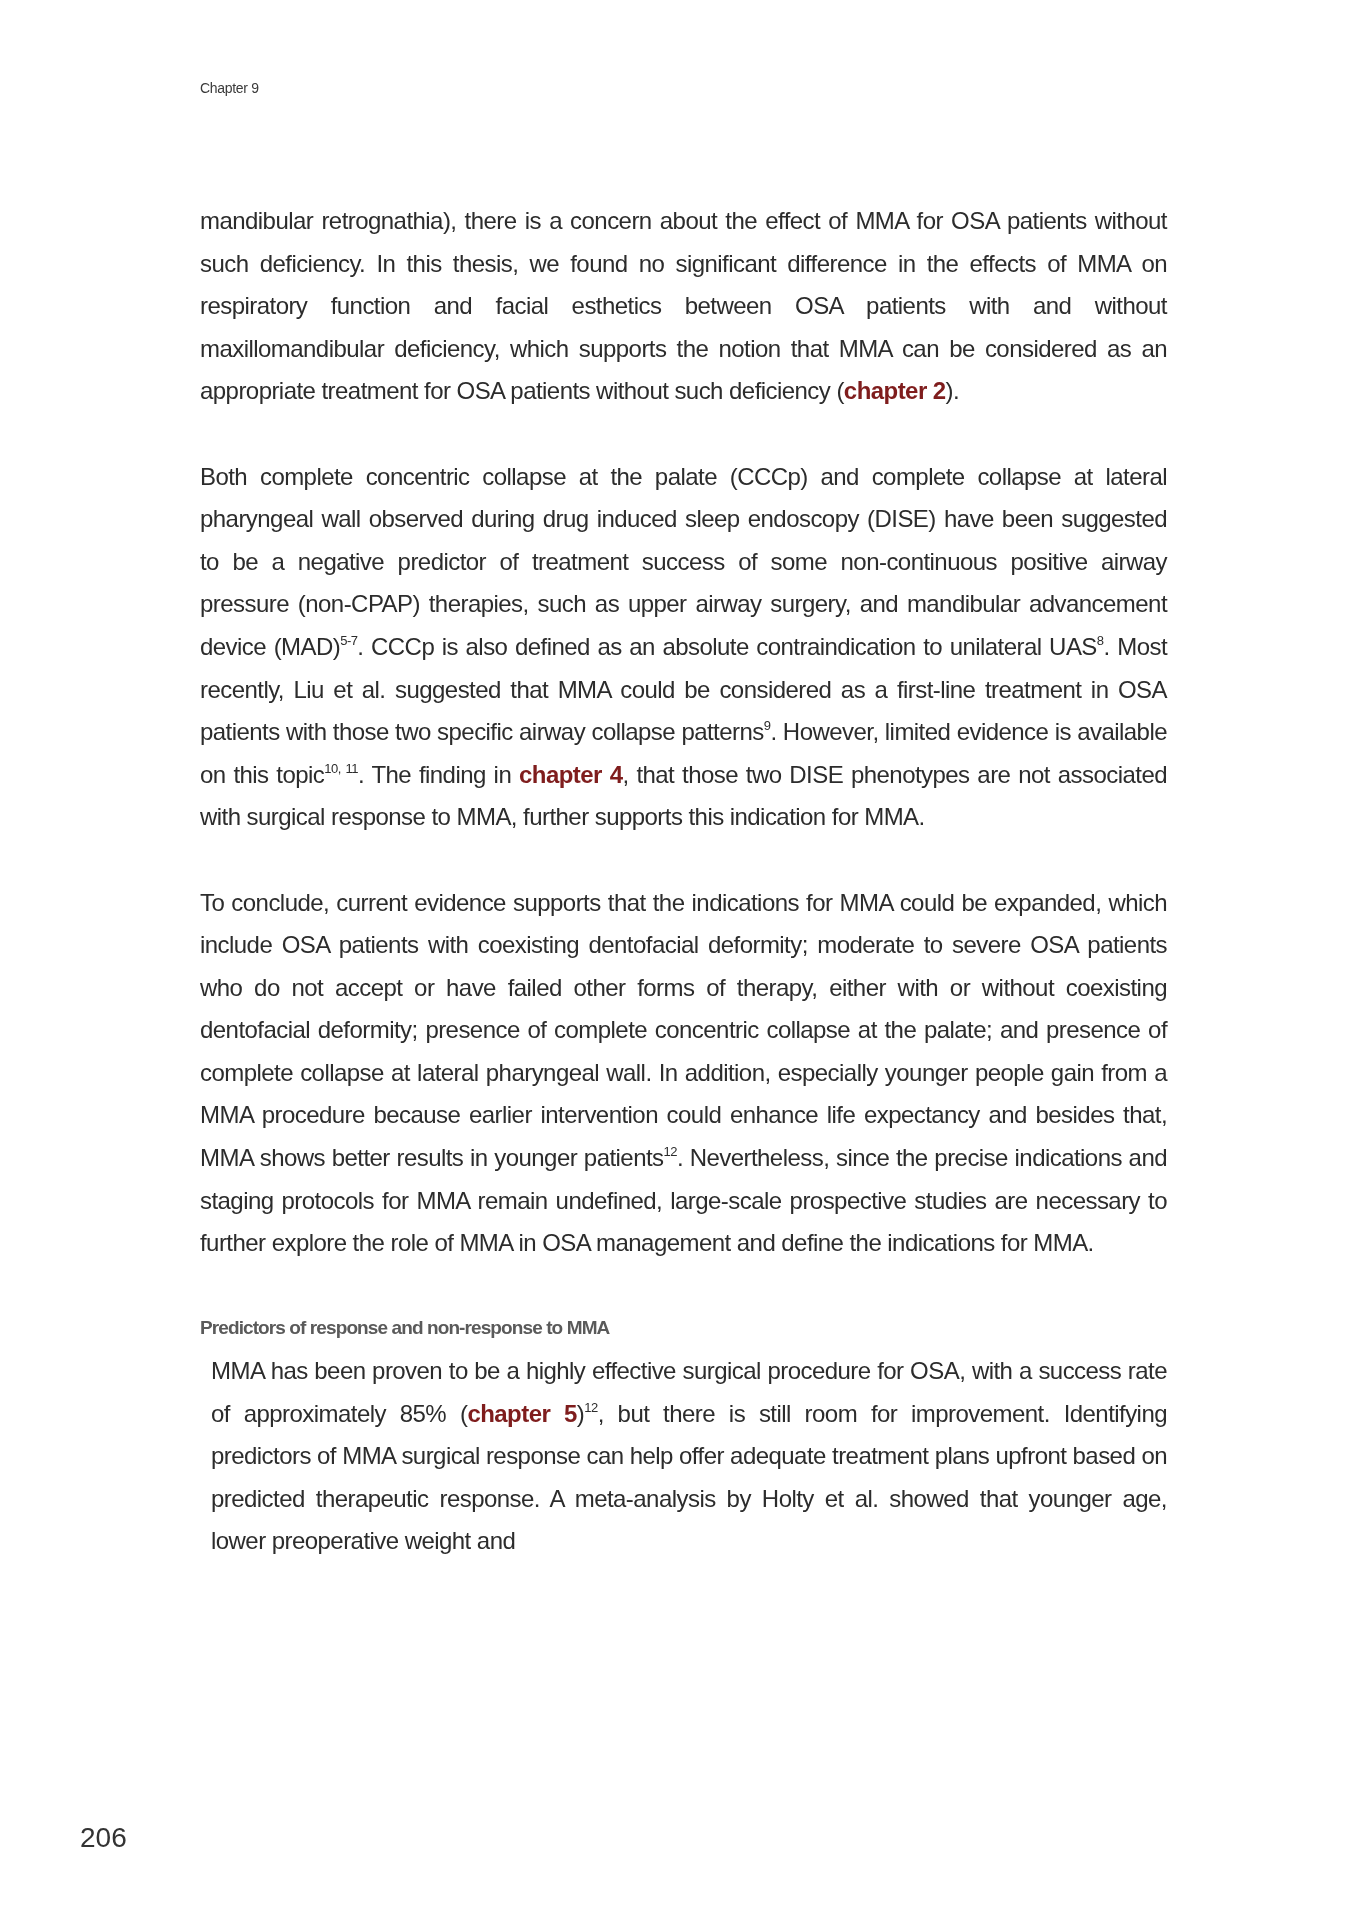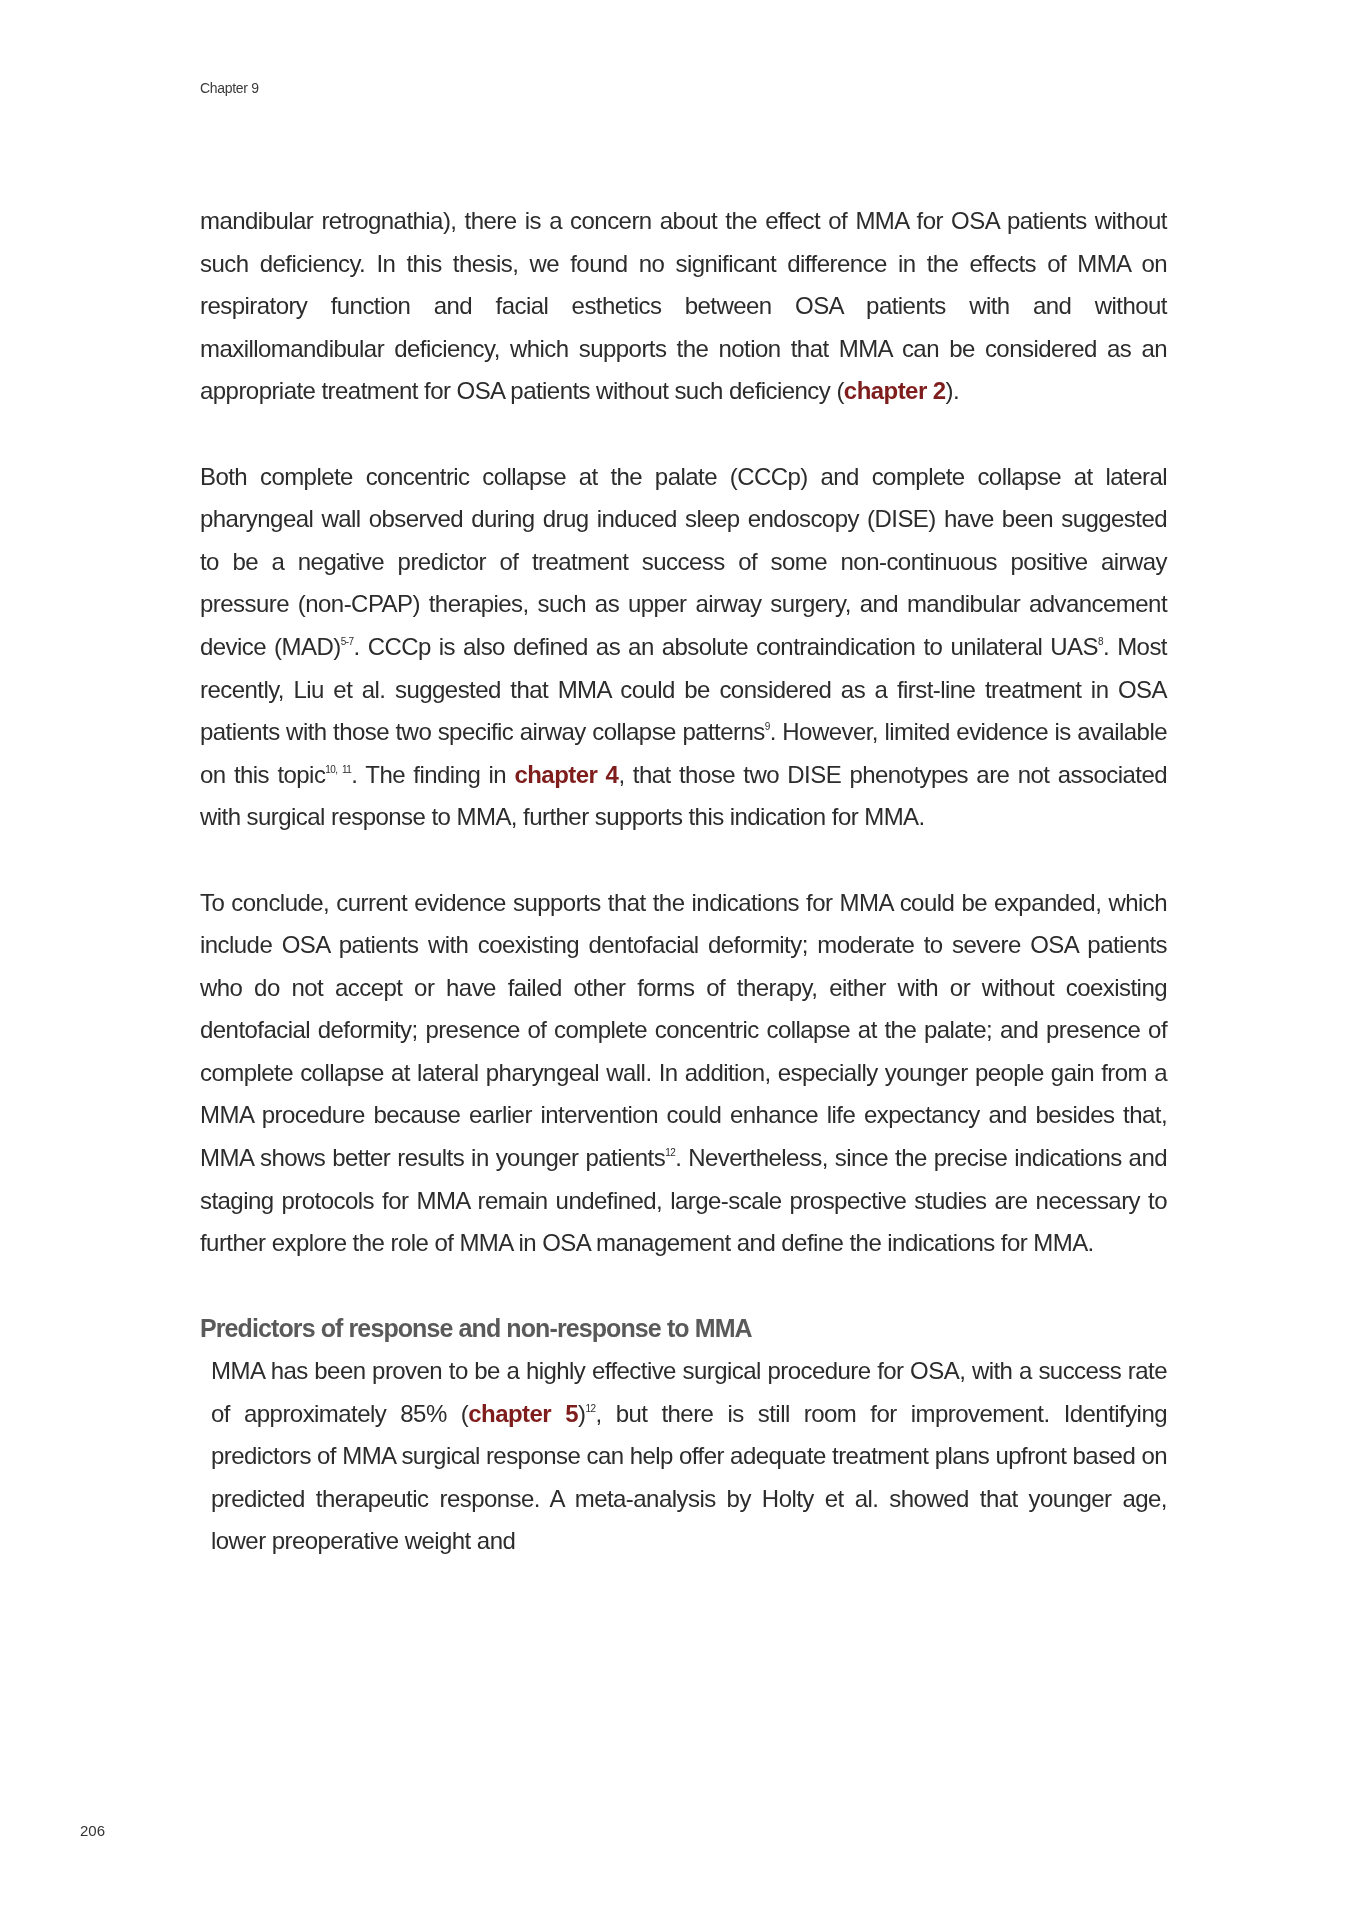--- a/index.html
+++ b/index.html
@@ -4,34 +4,34 @@
 <style>
   html, body { margin: 0; padding: 0; background: #ffffff; }
   body { width: 1358px; height: 1920px; position: relative; overflow: hidden; color: #2b2b2b; }
   .running-head {
     position: absolute; left: 200px; top: 80px;
     font-family: "Liberation Sans", sans-serif; font-size: 14px; color: #3a3a3a;
     letter-spacing: -0.3px;
   }
   .page-number {
     position: absolute; left: 80px; top: 1822px;
-    font-family: "Liberation Sans", sans-serif; font-size: 15px; color: #333;
+    font-family: "Liberation Sans", sans-serif; font-size: 28px; color: #333;
   }
   .text-block {
     position: absolute; left: 200px; top: 200px; width: 967px;
     font-family: "Liberation Sans", sans-serif; font-size: 24px; line-height: 42.6px;
     color: #2c2c2c; letter-spacing: -0.55px; word-spacing: 0px;
   }
   .para { margin: 0 0 42.6px 0; text-align: justify; text-align-last: left; }
   .para.no-gap { margin-bottom: 0; margin-left: 11px; }
   .bold { font-weight: bold; color: #7f1d1d; }
-  sup { font-size: 10px; line-height: 0; vertical-align: 10px; }
+  sup { font-size: 13px; line-height: 0; vertical-align: 10px; }
   .section-heading {
     margin: 0; font-family: "Liberation Sans", sans-serif; font-weight: bold;
-    font-size: 25px; line-height: 42.6px; color: #5a5a5a; letter-spacing: -0.9px;
+    font-size: 19px; line-height: 42.6px; color: #5a5a5a; letter-spacing: -0.9px;
   }
 </style>
 </head>
 <body>
 
 <div class="running-head">Chapter 9</div>
 
 <div class="text-block">
   <p class="para">mandibular retrognathia), there is a concern about the effect of MMA for OSA patients without such deficiency. In this thesis, we found no significant difference in the effects of MMA on respiratory function and facial esthetics between OSA patients with and without maxillomandibular deficiency, which supports the notion that MMA can be considered as an appropriate treatment for OSA patients without such deficiency (<span class="bold">chapter 2</span>).</p>
   <p class="para">Both complete concentric collapse at the palate (CCCp) and complete collapse at lateral pharyngeal wall observed during drug induced sleep endoscopy (DISE) have been suggested to be a negative predictor of treatment success of some non-continuous positive airway pressure (non-CPAP) therapies, such as upper airway surgery, and mandibular advancement device (MAD)<sup>5-7</sup>. CCCp is also defined as an absolute contraindication to unilateral UAS<sup>8</sup>. Most recently, Liu et al. suggested that MMA could be considered as a first-line treatment in OSA patients with those two specific airway collapse patterns<sup>9</sup>. However, limited evidence is available on this topic<sup>10, 11</sup>. The finding in <span class="bold">chapter 4</span>, that those two DISE phenotypes are not associated with surgical response to MMA, further supports this indication for MMA.</p>

